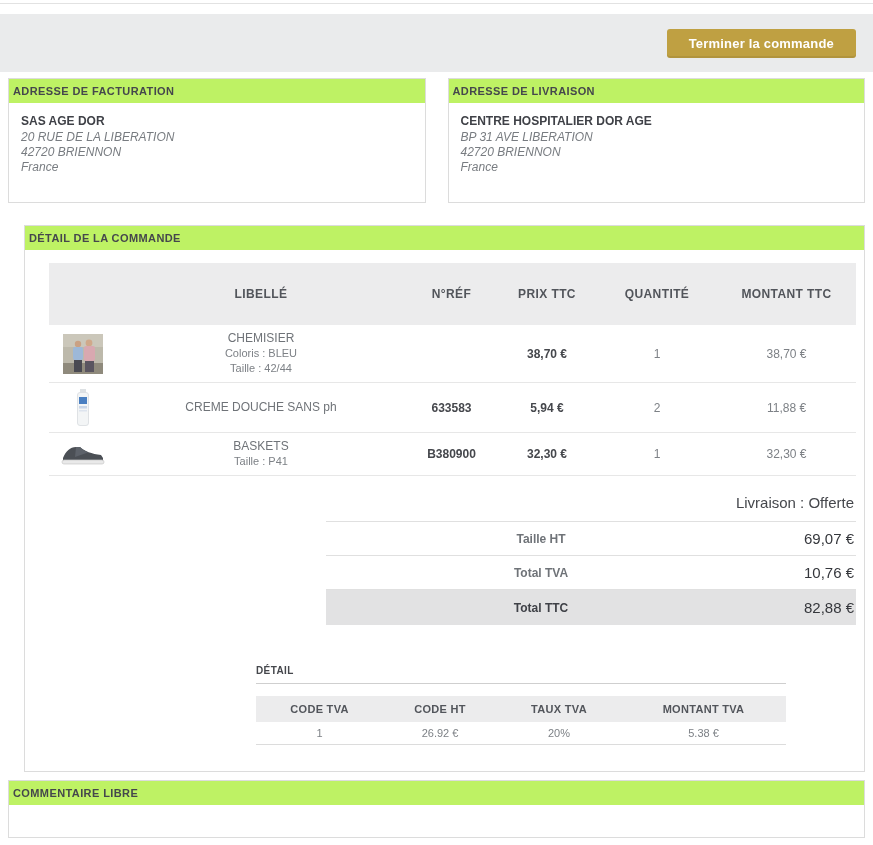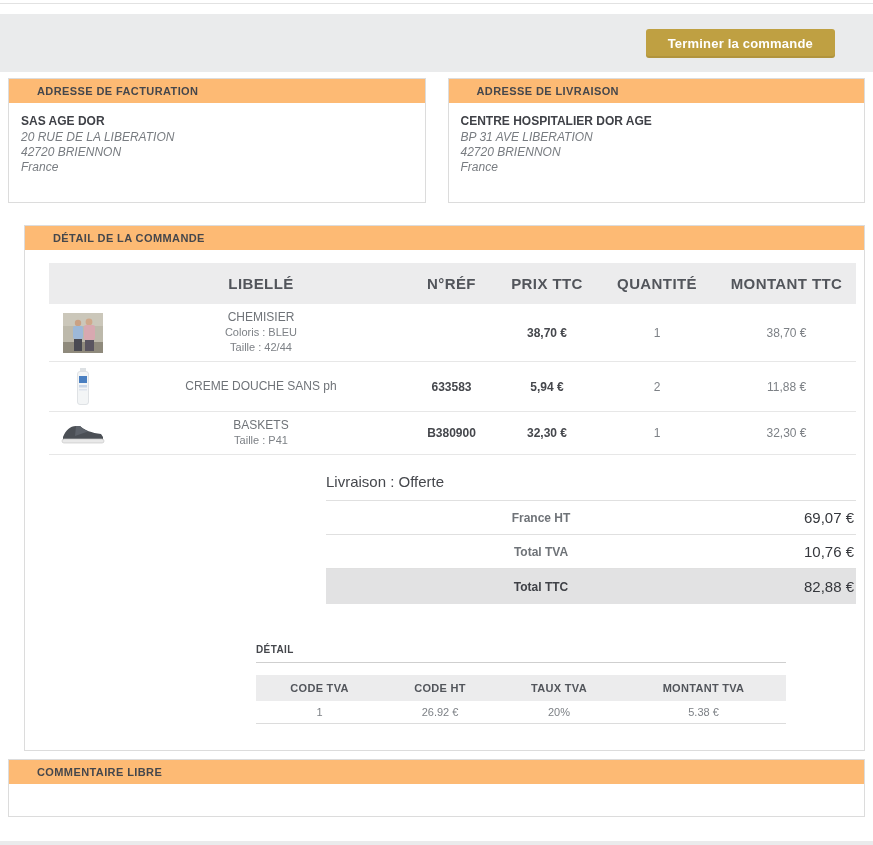--- a/index.html
+++ b/index.html
@@ -8,69 +8,69 @@
     width:873px; height:845px; position:relative;
     font-family:"Liberation Sans", sans-serif;
     color:#6f7378; font-size:12px;
     overflow:hidden;
   }
   .top-rule { border-top:1px solid #e2e2e2; margin-top:3px; }
 
   .band {
     background:#eaebec; height:58px; margin-top:10px;
     display:flex; justify-content:flex-end; align-items:center;
-    padding-right:38px;
+    padding-right:17px;
   }
   .band.bottom { height:48px; margin-top:24px; }
 
   .gold-btn {
     background:#bfa042; color:#fff; border:none; cursor:pointer;
     font-family:"Liberation Sans", sans-serif;
     font-size:13px; font-weight:bold; letter-spacing:.2px;
     padding:7px 22px; border-radius:3px;
     box-shadow: inset 0 -2px 0 rgba(0,0,0,.07);
   }
 
   
   .addr-row { display:flex; gap:22px; padding:0 8px; margin-top:6px; }
   .addr-box { flex:1; border:1px solid #dcdcdc; background:#fff; height:125px; }
   .sec-header {
-    background:#fdba74; padding:6px 28px; font-size:11px; font-weight:bold;
+    background:#bef264; padding:6px 4px; font-size:11px; font-weight:bold;
     color:#45474c; letter-spacing:.4px;
   }
   .addr-body { padding:11px 12px; line-height:15px; }
   .addr-name { font-weight:bold; color:#3f4147; margin-bottom:1px; }
   .addr-line { color:#787c81;font-style:italic; }
 
   
   .order-panel { margin:22px 8px 0 24px; border:1px solid #dcdcdc; background:#fff; padding-bottom:26px; }
   .order-body { padding:13px 24px 0 24px; }
 
   table { border-collapse:collapse; }
   .items-table { width:807px; table-layout:fixed; }
   .items-table col.c-img { width:67px; }
   .items-table col.c-lib { width:290px; }
   .items-table col.c-ref { width:91px; }
   .items-table col.c-prix { width:100px; }
   .items-table col.c-qte { width:120px; }
   .items-table col.c-mnt { width:139px; }
   .items-table th {
-    background:#ececed; font-size:15px; font-weight:bold; color:#52555b;
-    letter-spacing:.4px; padding:12px 4px; text-align:center;
+    background:#ececed; font-size:12px; font-weight:bold; color:#52555b;
+    letter-spacing:.4px; padding:24px 4px; text-align:center;
   }
   .items-table td { text-align:center; padding:6px 4px; border-bottom:1px solid #e7e7e7; vertical-align:middle; }
   .item-name { color:#6f7378; font-size:12px; line-height:15px; }
   .item-opt { color:#7d8186; font-size:11px; line-height:15px; }
   .cell-strong { font-weight:bold; color:#45474c; }
   .cell-dim { color:#7d8186; }
   .prod-img { display:inline-block; vertical-align:middle; }
 
   
   .totals-wrap { width:530px; margin-left:277px; margin-top:12px; }
-  .shipping-row { font-size:15px; color:#45474c; padding:6px 2px 10px 0; border-bottom:1px solid #e0e0e0; }
+  .shipping-row { text-align:right; font-size:15px; color:#45474c; padding:6px 2px 10px 0; border-bottom:1px solid #e0e0e0; }
   .total-row { display:flex; align-items:center; border-bottom:1px solid #e0e0e0; }
   .total-row:last-child { border-bottom:none; }
   .total-label { width:430px; text-align:center; font-size:12px; font-weight:bold; color:#6f7378; }
   .total-value { flex:1; text-align:right; font-size:15px; color:#35373c; padding-right:2px; }
   .total-row { padding:8px 0; }
   .total-row.ttc { background:#e2e2e3; padding:9px 0; }
   .total-row.ttc .total-label { color:#3f4147; }
   .total-row.ttc .total-value { font-weight:normal; }
 
   
@@ -202,21 +202,21 @@
           <td class="cell-strong">32,30 €</td>
           <td class="cell-dim">1</td>
           <td class="cell-dim">32,30 €</td>
         </tr>
       </tbody>
     </table>
 
     <div class="totals-wrap">
       <div class="shipping-row">Livraison : Offerte</div>
       <div class="total-row">
-        <div class="total-label">France HT</div>
+        <div class="total-label">Taille HT</div>
         <div class="total-value">69,07 €</div>
       </div>
       <div class="total-row">
         <div class="total-label">Total TVA</div>
         <div class="total-value">10,76 €</div>
       </div>
       <div class="total-row ttc">
         <div class="total-label">Total TTC</div>
         <div class="total-value">82,88 €</div>
       </div>

